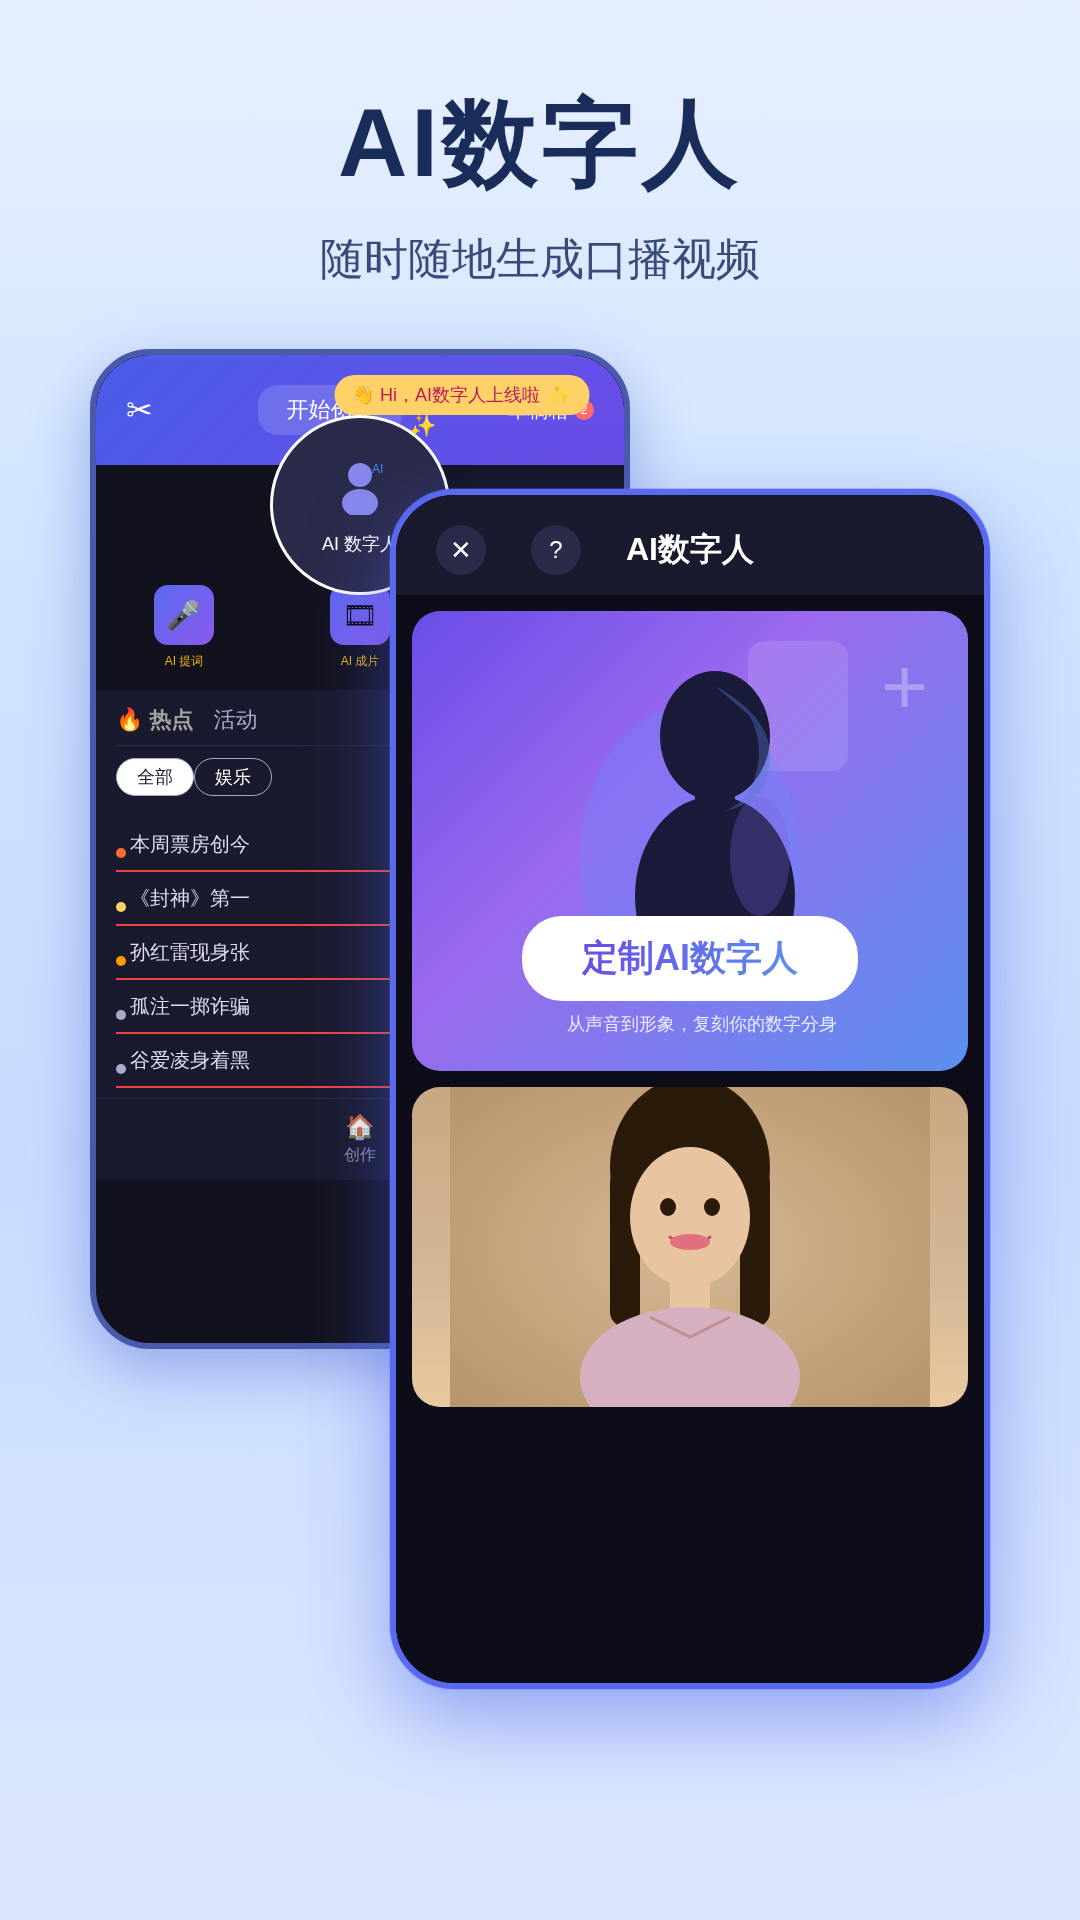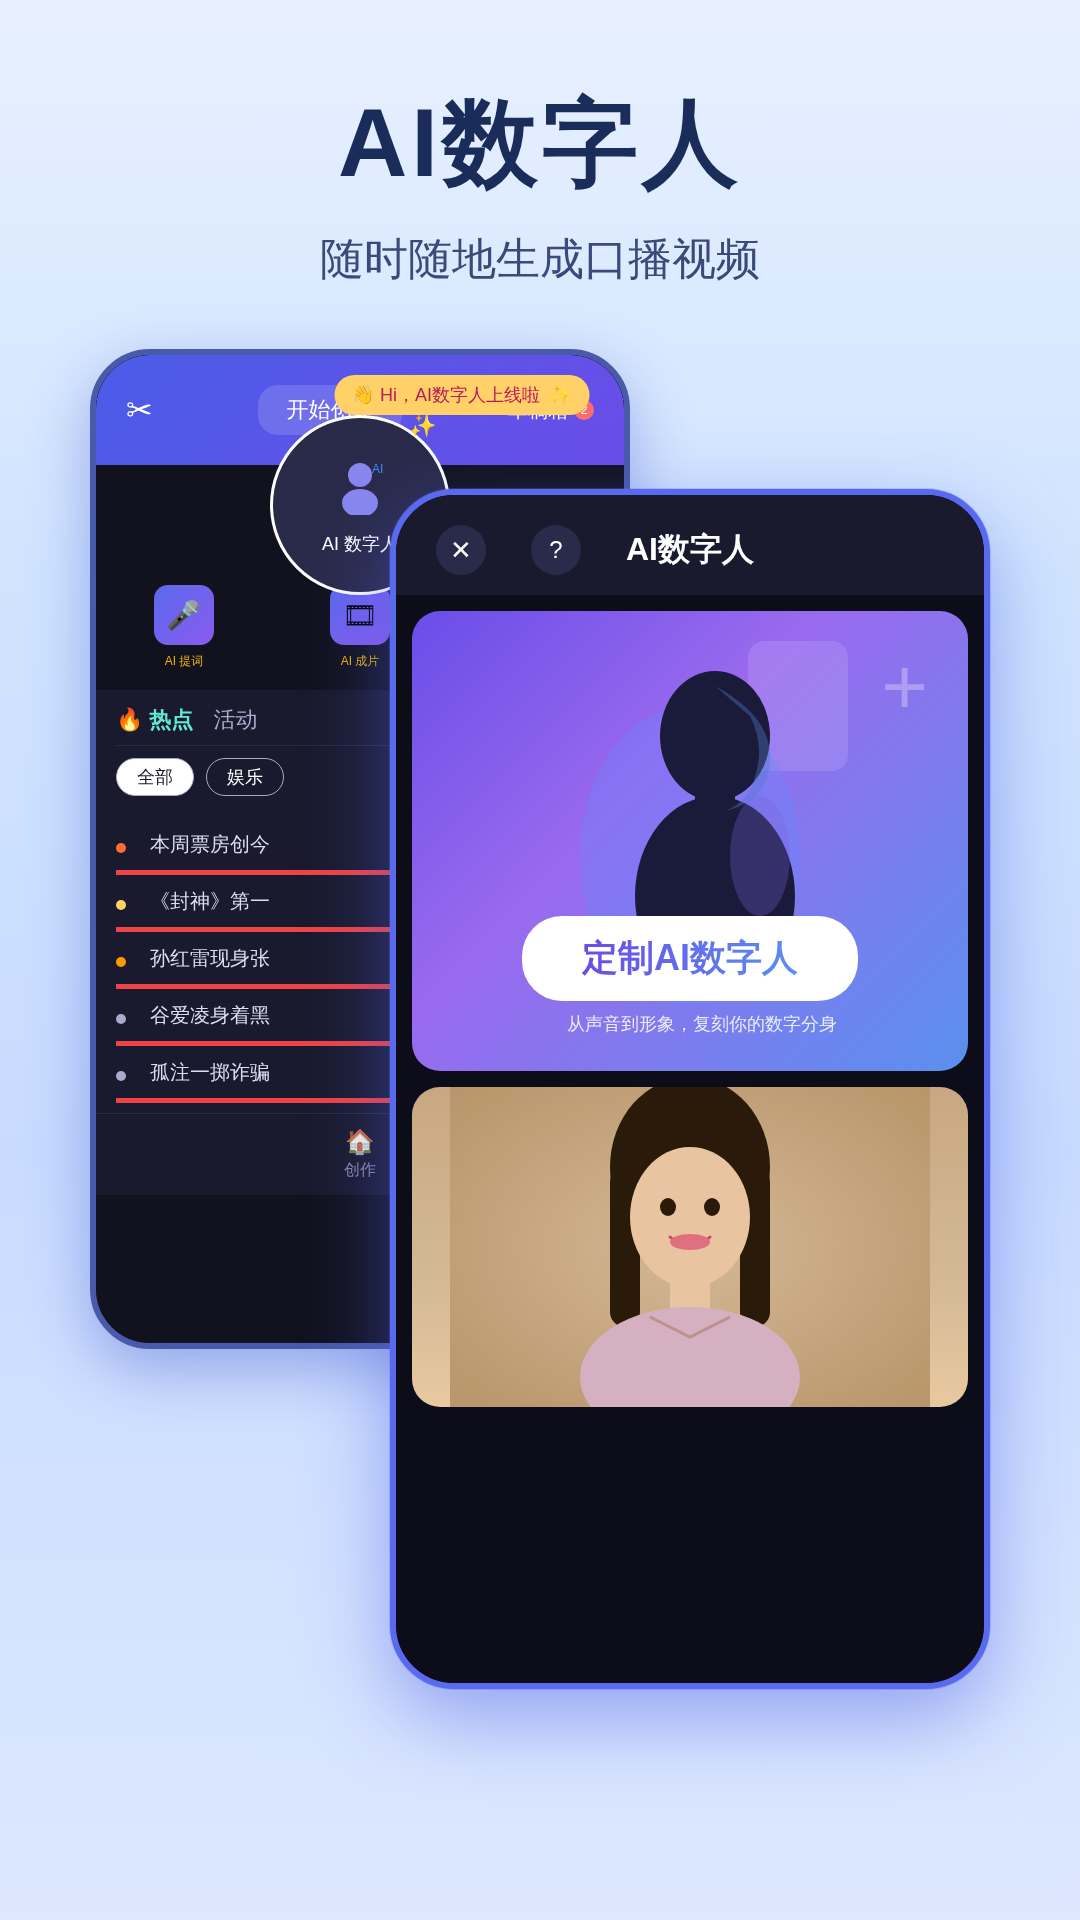--- a/index.html
+++ b/index.html
@@ -213,33 +213,32 @@
     }
 
     .news-tab {
       display: flex;
       align-items: center;
       gap: 6px;
       font-size: 22px;
     }
 
     .tab-hot {
-      color: #5eead4;
+      color: #a3a3a3;
       font-weight: bold;
     }
     .tab-fire {
       color: #ff6b35;
     }
     .tab-activity {
       color: #aaaacc;
     }
 
     .news-categories {
       display: flex;
-      gap: 12px;
       padding: 12px 0;
     }
 
     .cat-pill {
       border: 1px solid #aaaacc;
       border-radius: 20px;
       padding: 6px 20px;
       color: white;
       font-size: 18px;
     }
@@ -247,24 +246,24 @@
       background: white;
       color: #1a1a2e;
     }
 
     .news-list {
       padding: 10px 0;
     }
 
     .news-item {
       display: flex;
-      align-items: center;
-      gap: 24px;
+      align-items: flex-end;
+      gap: 4px;
       padding: 12px 0;
-      border-bottom: 5px solid #ef4444;
+      border-bottom: 2px solid #ef4444;
     }
 
     .news-dot {
       width: 10px;
       height: 10px;
       border-radius: 50%;
       margin-top: 8px;
       flex-shrink: 0;
     }
 
@@ -511,25 +510,25 @@
             <div class="news-item">
               <div class="news-dot" style="background:#ffd166;"></div>
               <span class="news-text">《封神》第一</span>
             </div>
             <div class="news-item">
               <div class="news-dot" style="background:#ff9900;"></div>
               <span class="news-text">孙红雷现身张</span>
             </div>
             <div class="news-item">
               <div class="news-dot" style="background:#aaaacc;"></div>
-              <span class="news-text">谷爱凌身着黑</span>
+              <span class="news-text">孤注一掷诈骗</span>
             </div>
             <div class="news-item">
               <div class="news-dot" style="background:#aaaacc;"></div>
-              <span class="news-text">孤注一掷诈骗</span>
+              <span class="news-text">谷爱凌身着黑</span>
             </div>
           </div>
         </div>
 
         <div class="back-bottom-nav">
           <div class="nav-item">
             <span class="nav-icon">🏠</span>
             <span>创作</span>
           </div>
         </div>

